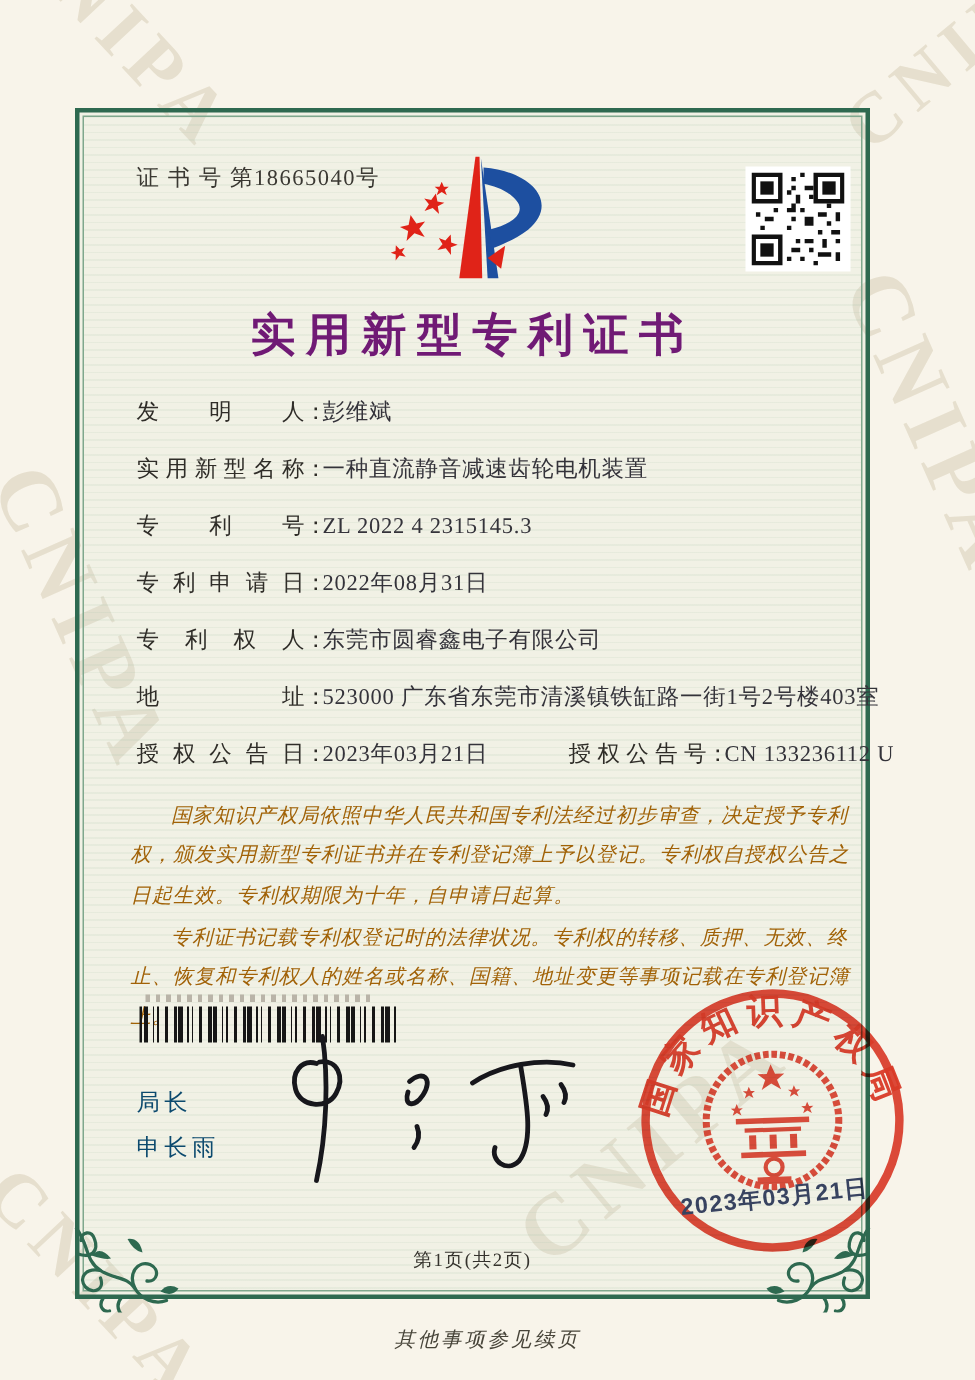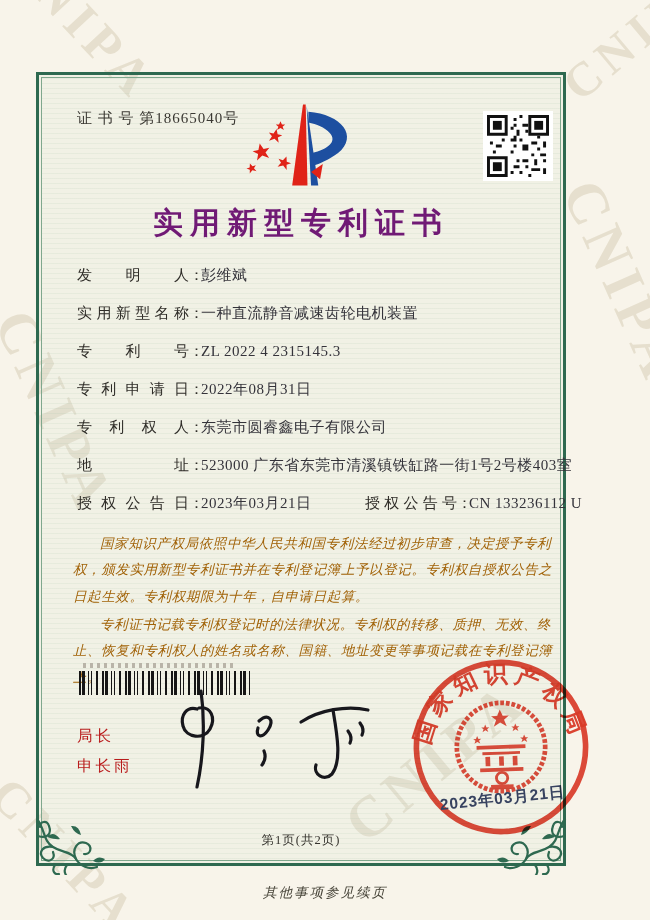--- a/index.html
+++ b/index.html
@@ -19,21 +19,21 @@
   }
   .wm1 { left:-18px; top:-10px; font-size:52px; transform:rotate(47deg); }
   .wm2 { left:548px; top:4px;  font-size:48px; transform:rotate(-40deg); }
   .wm3 { left:516px; top:248px; font-size:58px; transform:rotate(66deg); }
   .wm4 { left:-52px; top:378px; font-size:58px; transform:rotate(66deg); }
   .wm5 { left:328px; top:728px; font-size:58px; transform:rotate(-40deg); }
   .wm6 { left:-30px; top:826px; font-size:50px; transform:rotate(47deg); }
   
   .frame {
     position:absolute; z-index:2;
-    left:36px; top:72px; width:530px; height:794px;
+    left:50px; top:72px; width:530px; height:794px;
     border:3px solid #2e6950;
     background:rgba(213,227,210,0.18);
     padding-left:35px;
   }
   .frame-inner {
     position:absolute; inset:2px;
     border:1px solid #7fa78d;
     background:repeating-linear-gradient(180deg,
       rgba(130,175,140,0.10) 0 1px, rgba(0,0,0,0) 1px 5px);
   }
@@ -90,21 +90,21 @@
       #161616 0 2px, rgba(0,0,0,0) 2px 3px,
       #161616 3px 6px, rgba(0,0,0,0) 6px 9px,
       #161616 9px 10px, rgba(0,0,0,0) 10px 12px,
       #161616 12px 13px, rgba(0,0,0,0) 13px 17px,
       #161616 17px 19px, rgba(0,0,0,0) 19px 23px);
   }
   
   .signer {
     position:absolute; left:38px; top:646px; z-index:5;
     font-family:"Liberation Sans","DejaVu Sans",sans-serif;
-    font-size:15.5px; color:#b91c1c; letter-spacing:3px; line-height:30px;
+    font-size:15.5px; color:#0c4a6e; letter-spacing:3px; line-height:30px;
   }
   .signature { position:absolute; left:112px; top:604px; z-index:6; }
   
   .seal {
     position:absolute; left:368px; top:578px; width:188px; height:188px; z-index:7;
     transform:rotate(-2deg); mix-blend-mode:multiply; opacity:.95;
   }
   
   .page-num {
     position:absolute; left:0; width:100%; bottom:14px; text-align:center;

